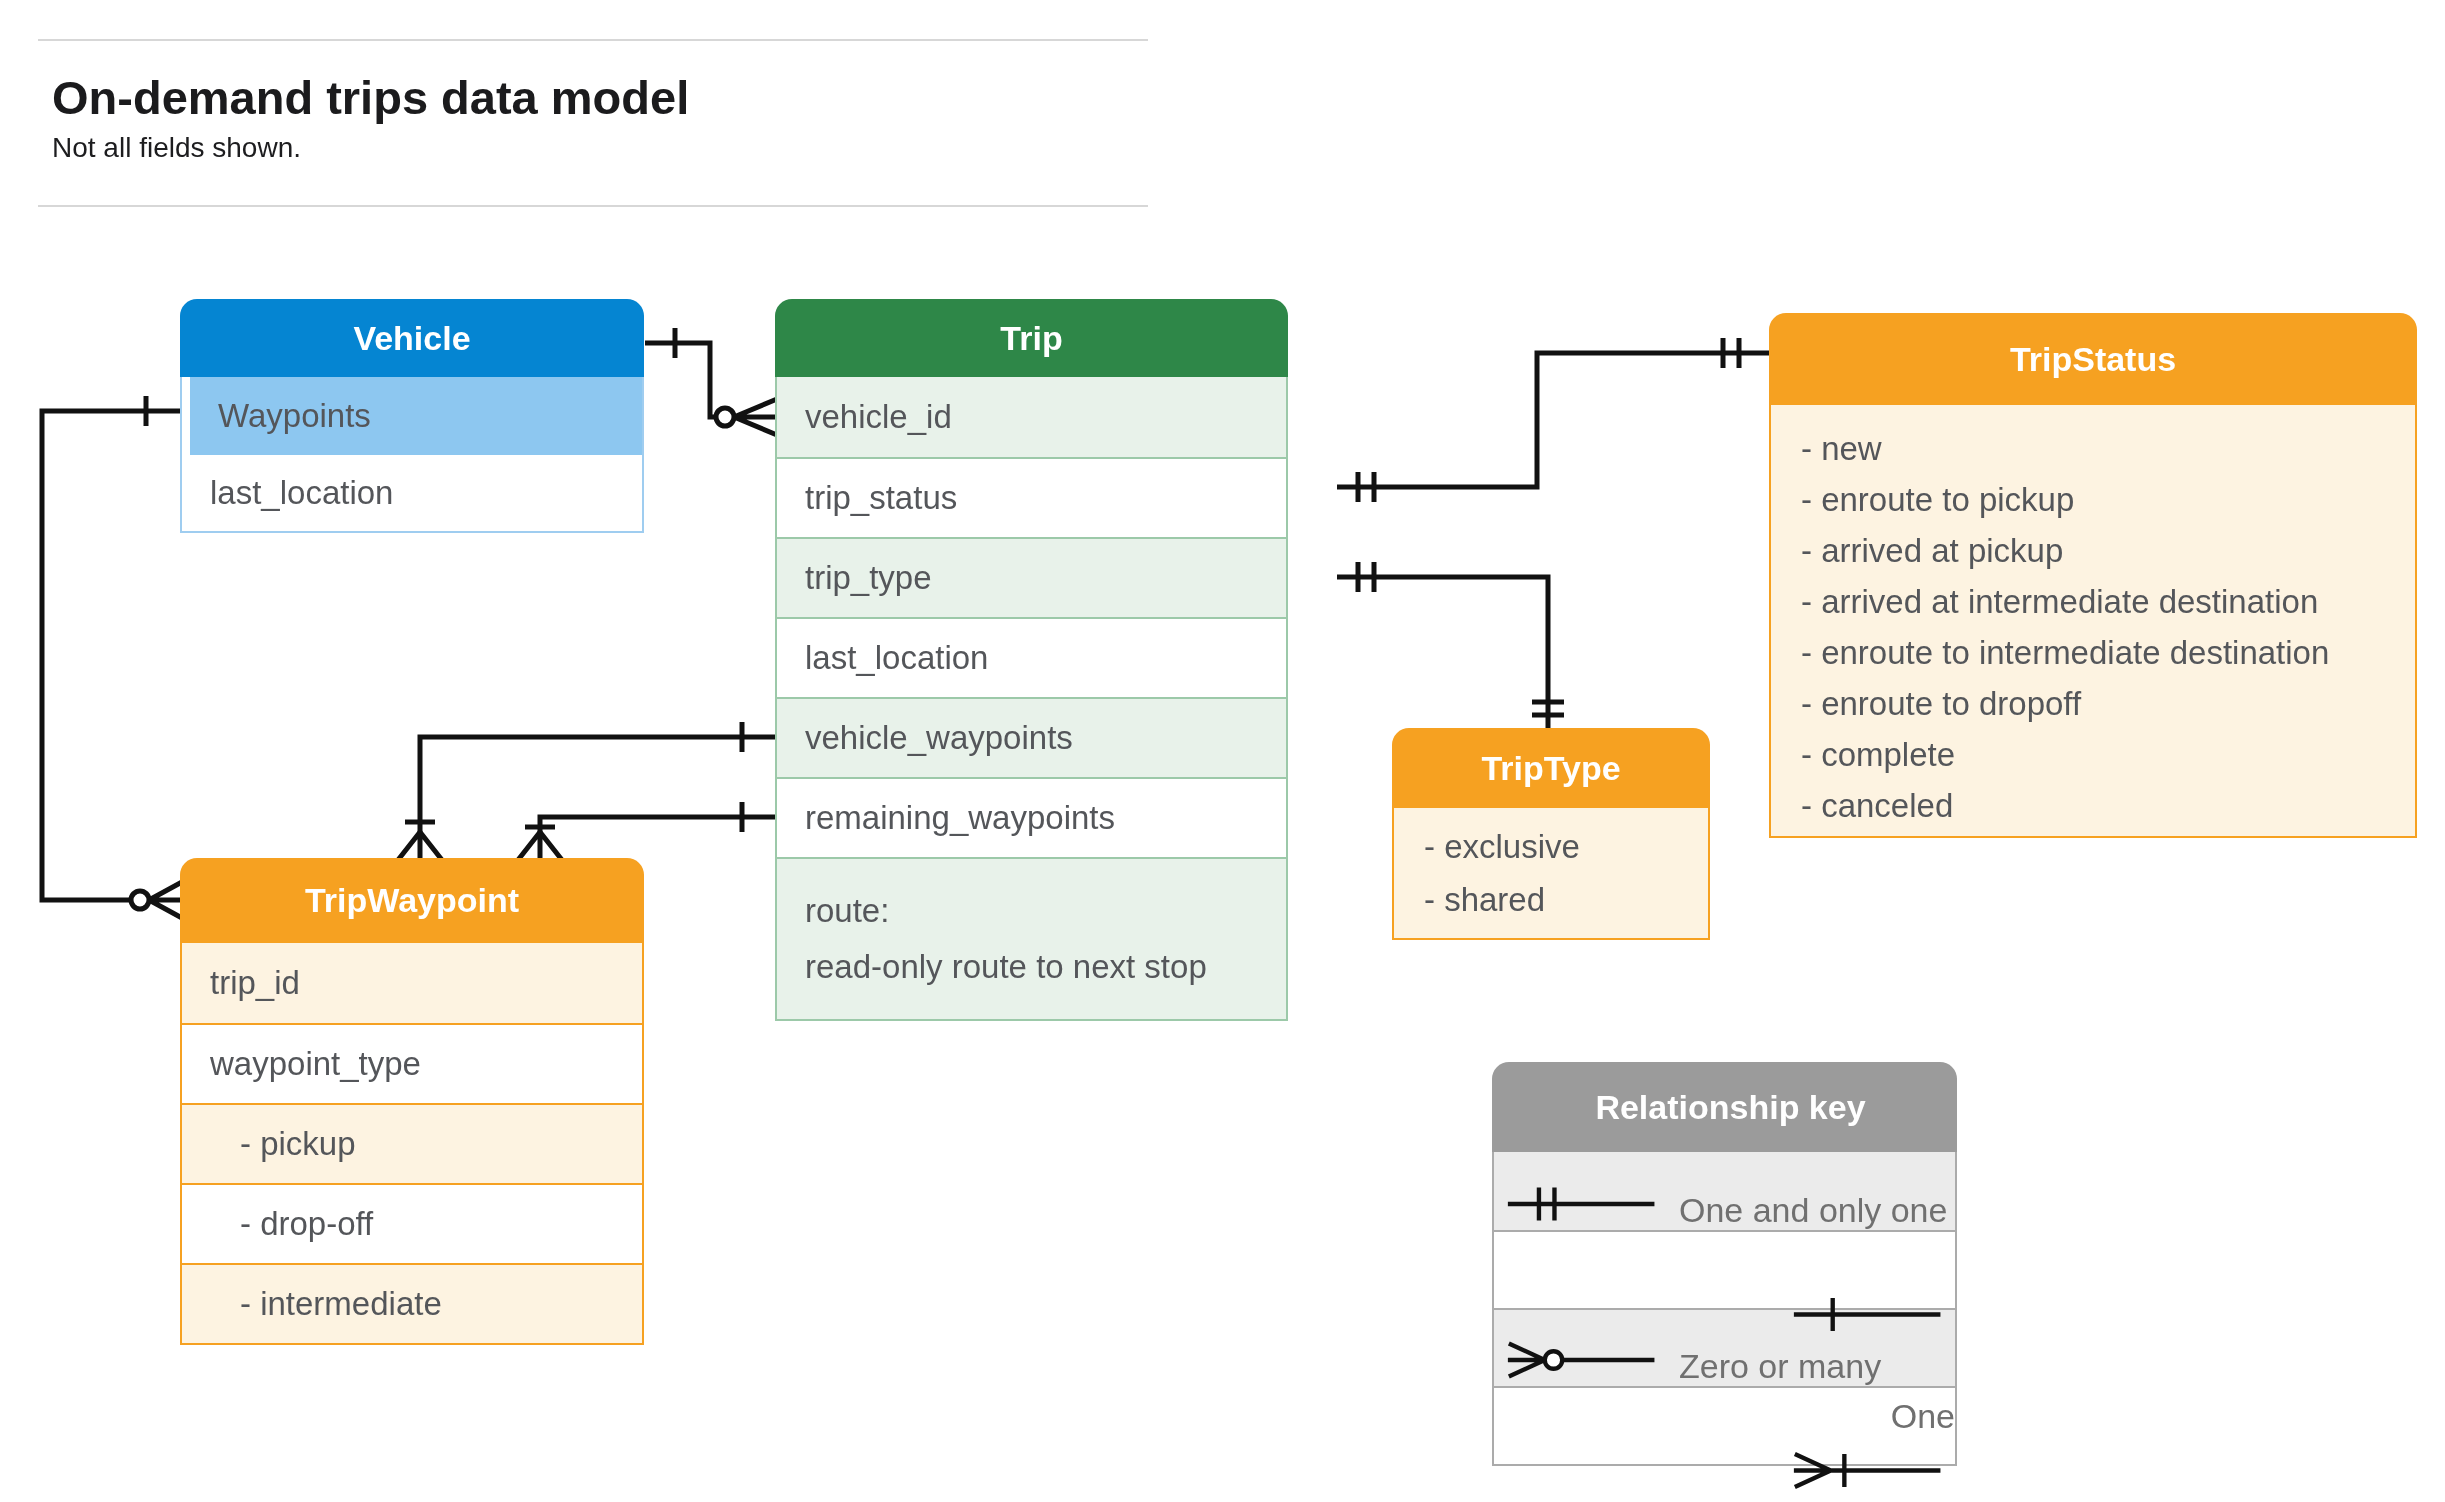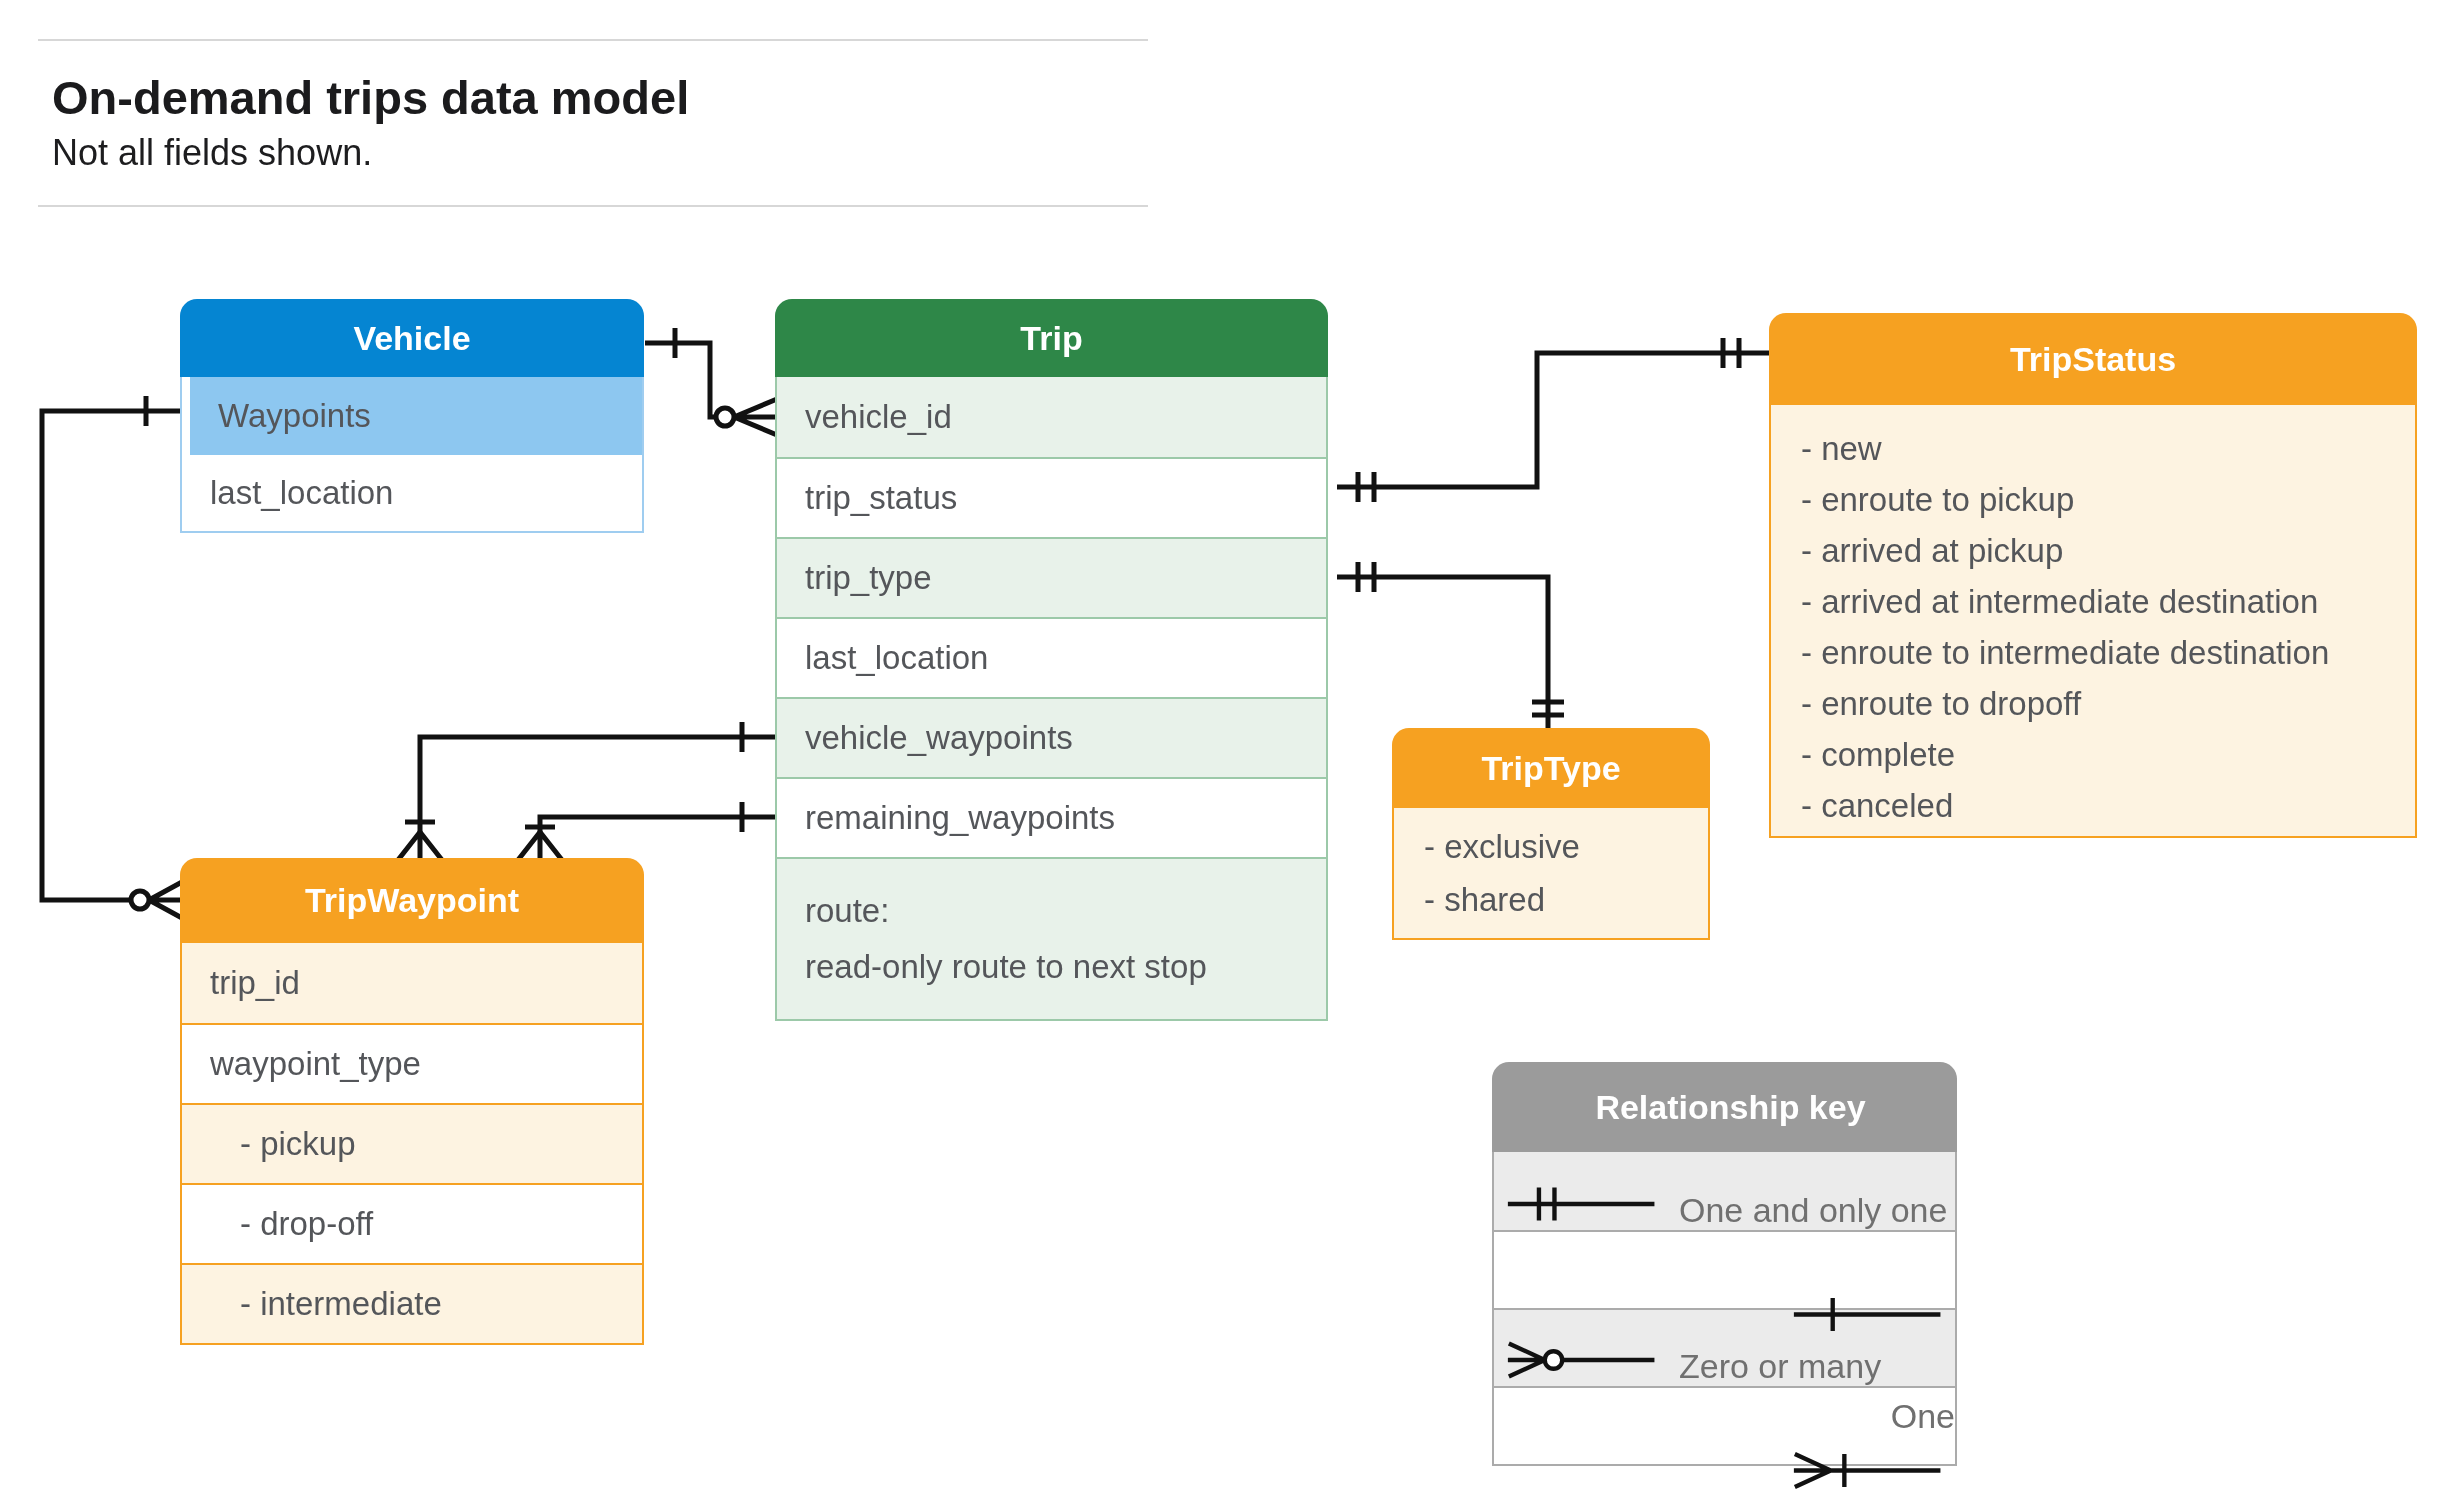--- a/index.html
+++ b/index.html
@@ -2,21 +2,21 @@
 <html><head>
 <meta charset="utf-8">
 <style>
   html,body{margin:0;padding:0;background:#fff;}
   .canvas{
     position:relative;width:2445px;height:1502px;background:#ffffff;
     font-family:"Liberation Sans",sans-serif;overflow:hidden;
   }
   .divider{position:absolute;height:2px;background:#d7d7d7;}
   .page-title{position:absolute;left:52px;top:70px;font-size:47px;font-weight:700;color:#1b1b1d;letter-spacing:0;}
-  .page-subtitle{position:absolute;left:52px;top:132px;font-size:36px;color:#1d1d1f;}
+  .page-subtitle{position:absolute;left:52px;top:132px;font-size:28px;color:#1d1d1f;}
   svg.overlay{position:absolute;left:0;top:0;z-index:1;}
   .entity{position:absolute;z-index:2;box-sizing:border-box;}
   .entity .hdr{
     box-sizing:border-box;display:flex;align-items:center;justify-content:center;
     color:#ffffff;font-size:34px;font-weight:700;border-radius:17px 17px 0 0;
   }
   .rows{box-sizing:border-box;}
   .row{
     box-sizing:border-box;display:flex;align-items:center;
     padding-left:28px;font-size:33px;color:#54565a;
@@ -121,21 +121,21 @@
     <div class="rows body blue">
       <div class="row blue-hl">
           <span>Waypoints</span>
         </div>
       <div class="row blue-plain">
           <span>last_location</span>
         </div>
     </div>
   </div>
 
-  <div class="entity" style="left:775px;top:299px;width:553px;">
+  <div class="entity" style="left:775px;top:299px;width:513px;">
     <div class="hdr green">Trip</div>
     <div class="rows body green">
       <div class="row g0">
           <span>vehicle_id</span>
         </div>
       <div class="row g1">
           <span>trip_status</span>
         </div>
       <div class="row g0">
           <span>trip_type</span>

